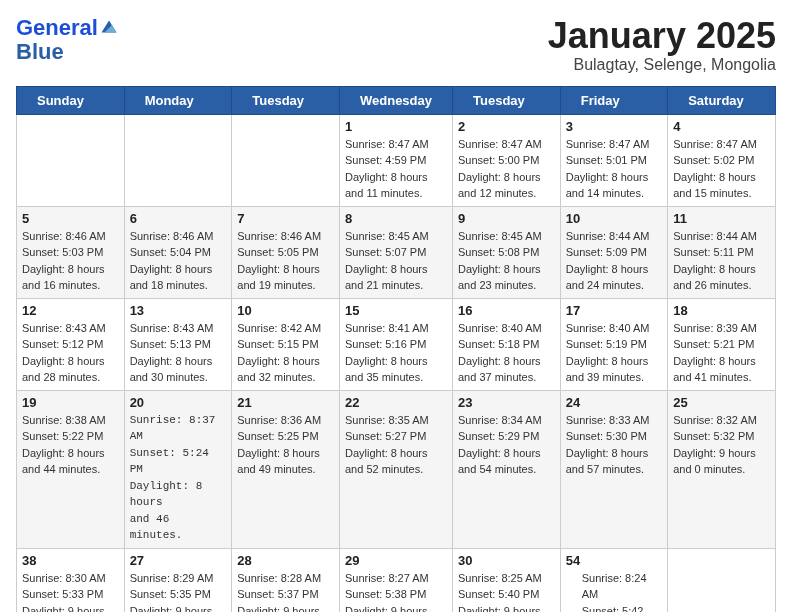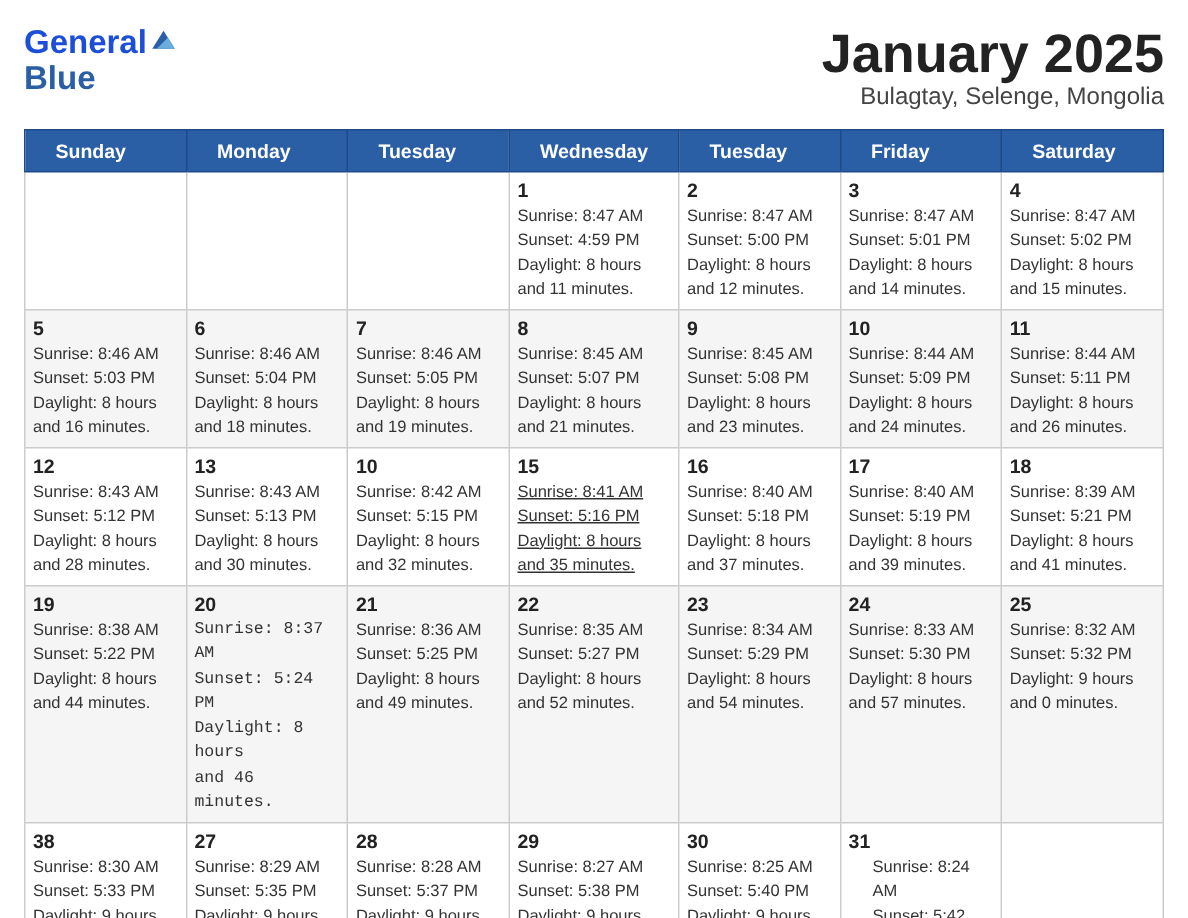--- a/index.html
+++ b/index.html
@@ -224,21 +224,21 @@
         </td>
         <td>
           <div class="day-number">10</div>
           <div class="day-info" style="white-space: pre-line;">Sunrise: 8:42 AM
 Sunset: 5:15 PM
 Daylight: 8 hours
 and 32 minutes.</div>
         </td>
         <td>
           <div class="day-number">15</div>
-          <div class="day-info" style="white-space: pre-line; text-decoration: underline;">Sunrise: 8:41 AM
+          <div class="day-info" style="white-space: pre-line;">Sunrise: 8:41 AM
 Sunset: 5:16 PM
 Daylight: 8 hours
 and 35 minutes.</div>
         </td>
         <td>
           <div class="day-number">16</div>
           <div class="day-info" style="white-space: pre-line;">Sunrise: 8:40 AM
 Sunset: 5:18 PM
 Daylight: 8 hours
 and 37 minutes.</div>
@@ -339,21 +339,21 @@
 and 11 minutes.</div>
         </td>
         <td>
           <div class="day-number">30</div>
           <div class="day-info" style="white-space: pre-line;">Sunrise: 8:25 AM
 Sunset: 5:40 PM
 Daylight: 9 hours
 and 14 minutes.</div>
         </td>
         <td>
-          <div class="day-number">31</div>
+          <div class="day-number">54</div>
           <div class="day-info" style="white-space: pre-line; margin-left: 16px;">Sunrise: 8:24 AM
 Sunset: 5:42 PM
 Daylight: 9 hours
 and 17 minutes.</div>
         </td>
         <td class="empty-cell"></td>
       </tr>
     </tbody>
 </table>
 

